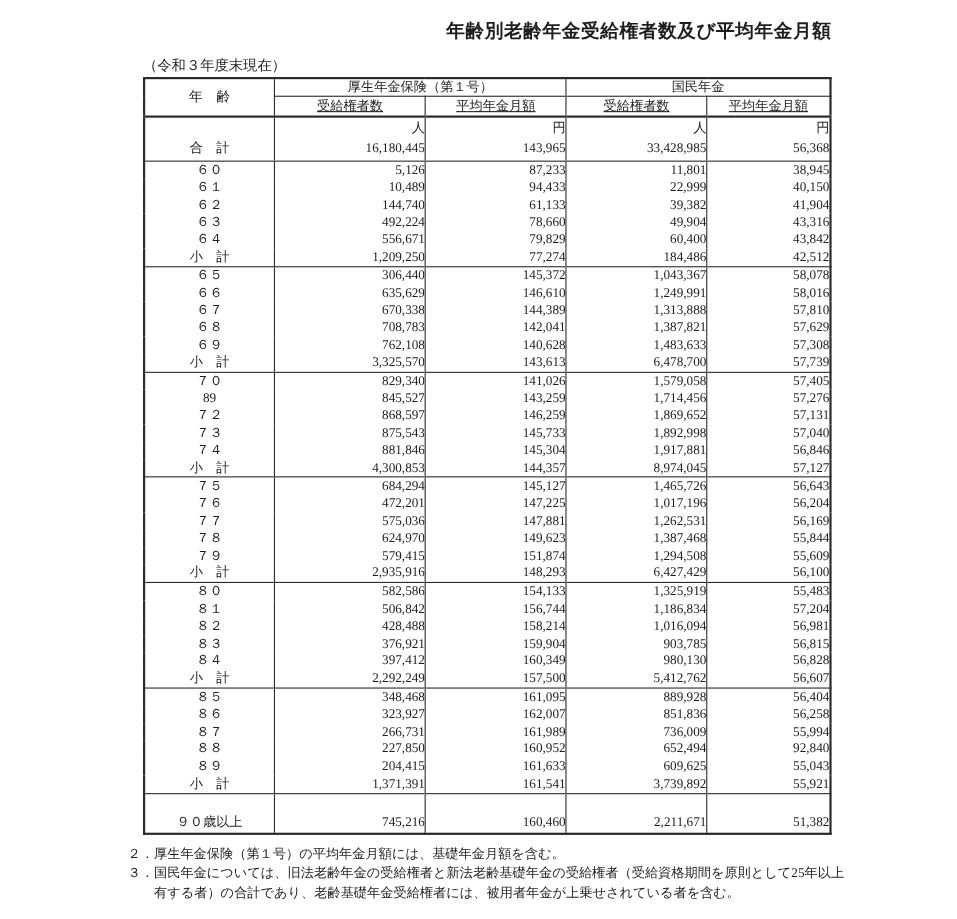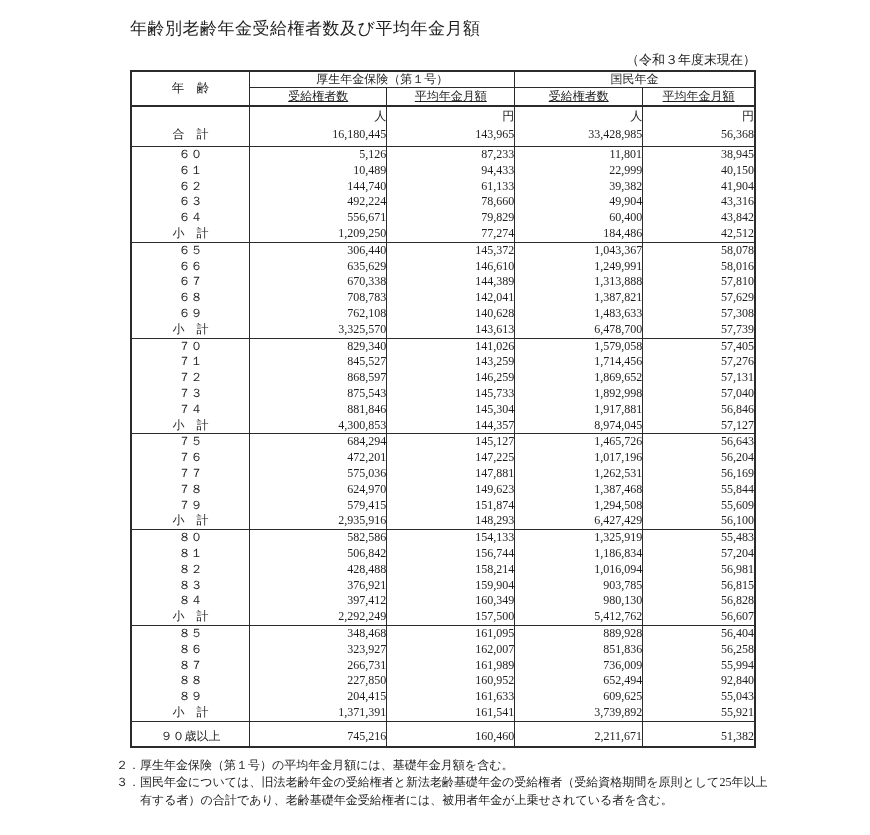--- a/index.html
+++ b/index.html
@@ -10,27 +10,26 @@
     color: #1e1e1e;
     font-family: "Liberation Serif", "DejaVu Serif", serif;
     overflow: hidden;
   }
   .page { position: relative; width: 870px; height: 835px; }
 
   .content { margin: 17px 0 0 130px; width: 626px; }
 
   .doc-title {
     font-size: 17px;
-    font-weight: normal;
-    text-align: left;
+    font-weight: bold;
+    text-align: right;
     margin: 16px 0 11px 0;
     letter-spacing: 0.5px;
   }
   .date-note {
-    text-align: right;
     font-size: 13px;
     margin: 0 0 1px 0;
   }
 
   table.pension {
     border-collapse: collapse;
     width: 100%;
     table-layout: fixed;
     font-size: 12px;
     border: 2px solid #2b2b2b;
@@ -53,21 +52,21 @@
   td.age-cell { text-align: center; line-height: 15.8px; margin-top: 28px; }
   td.num-cell { text-align: right; padding-right: 10px; line-height: 15.8px; }
 
   tr.total-row td { border-bottom: 1.5px solid #2b2b2b; padding-top: 1px; padding-bottom: 2px; }
   .unit-line  { line-height: 17px; }
   .value-line { line-height: 19px; }
   .label-line { line-height: 19px; }
   tr.total-row td.num-cell .unit-line { text-align: right; }
 
   tr.group-start td { border-top: 1.5px solid #2b2b2b; }
-  tr.over90-row td { padding-top: 7px; padding-bottom: 1.5px; }
+  tr.over90-row td { padding-top: 18px; padding-bottom: 1.5px; }
 
   .footnotes {
     margin: 9px 0 0 104px;
     width: 670px;
     font-size: 12px;
     line-height: 17.5px;
   }
   .footnote { display: flex; }
   .fn-marker { flex: 0 0 36px; min-width: 36px; text-align: right; white-space: nowrap; }
   .fn-text { flex: 1; }
@@ -218,21 +217,21 @@
         </tbody>
         <tbody>
           <tr class="group-start">
             <td class="age-cell">７０</td>
             <td class="num-cell col-sep">829,340</td>
             <td class="num-cell">141,026</td>
             <td class="num-cell col-sep">1,579,058</td>
             <td class="num-cell">57,405</td>
           </tr>
           <tr>
-            <td class="age-cell">７１</td>
+            <td class="age-cell">89</td>
             <td class="num-cell col-sep">845,527</td>
             <td class="num-cell">143,259</td>
             <td class="num-cell col-sep">1,714,456</td>
             <td class="num-cell">57,276</td>
           </tr>
           <tr>
             <td class="age-cell">７２</td>
             <td class="num-cell col-sep">868,597</td>
             <td class="num-cell">146,259</td>
             <td class="num-cell col-sep">1,869,652</td>

